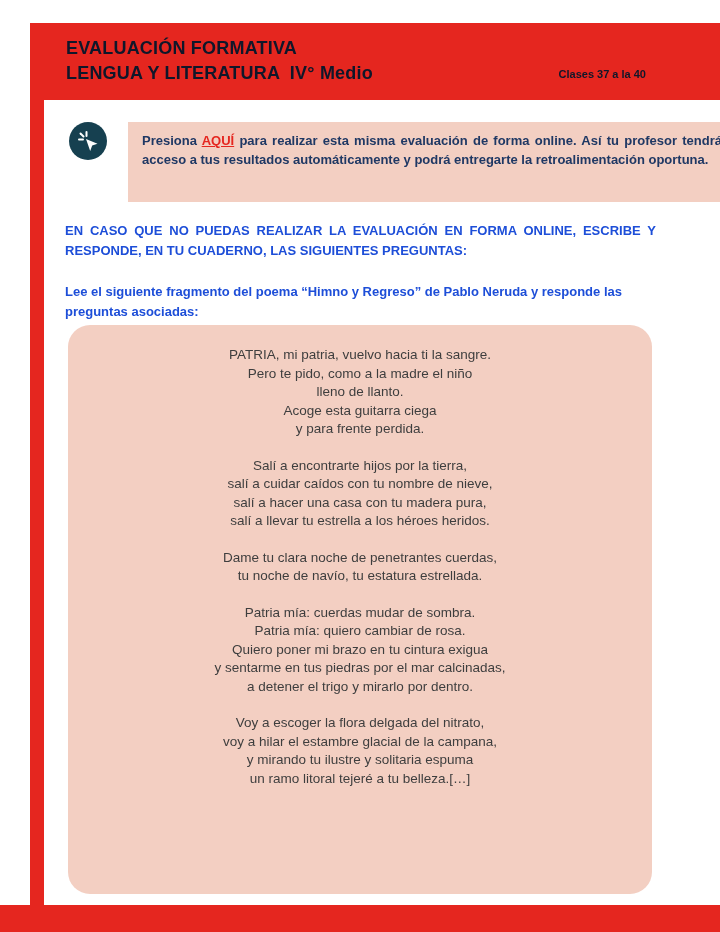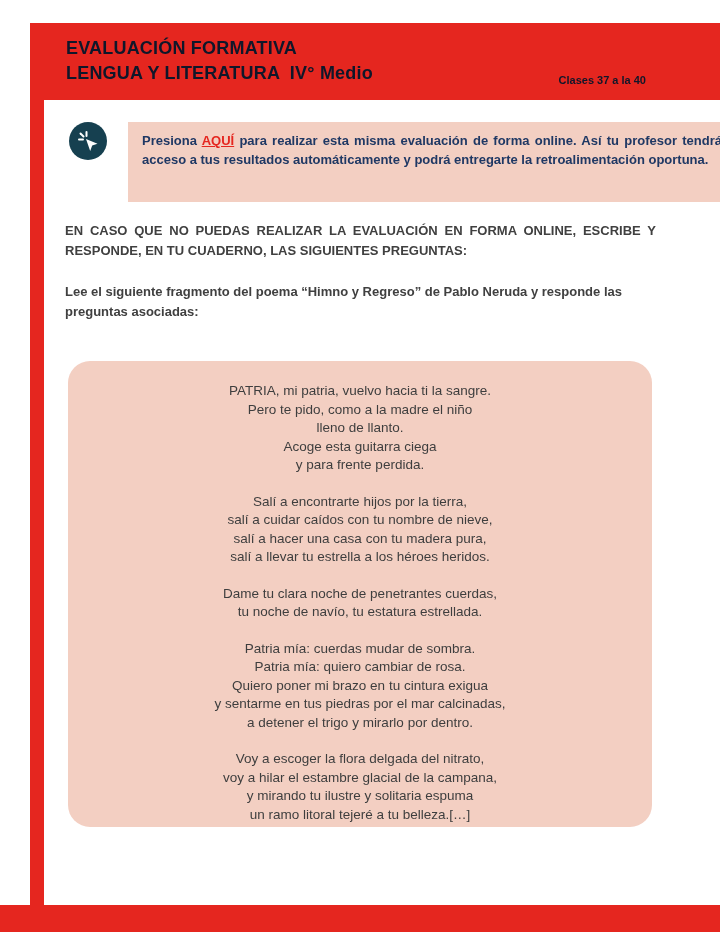--- a/index.html
+++ b/index.html
@@ -29,21 +29,21 @@
   .titles { position: absolute; left: 36px; top: 13px; }
   .title-line {
     font-weight: bold;
     font-size: 18px;
     line-height: 25px;
     letter-spacing: 0.2px;
     white-space: pre;
   }
   .classes {
     position: absolute;
-    right: 74px; bottom: 14px;
+    right: 74px; bottom: 20px;
     font-size: 11px;
     font-weight: bold;
   }
   .click-badge {
     position: absolute;
     left: 69px; top: 122px;
     width: 38px; height: 38px;
     border-radius: 50%;
     background: var(--icon-circle, #164050);
     display: flex;
@@ -70,33 +70,32 @@
     text-decoration: underline;
     font-weight: bold;
     cursor: pointer;
   }
   .para {
     position: absolute;
     left: 65px;
     width: 591px;
     font-size: 13px;
     font-weight: bold;
-    color: #404040;
+    color: #1d4ed8;
     line-height: 1.55;
   }
   .offline { top: 221px; text-align: justify; }
   .reading { top: 282px; }
   .poem-box {
     position: absolute;
     left: 68px; top: 325px;
-    width: 584px; height: 466px;
+    width: 584px; height: 569px;
     background: var(--poem-background, #f3cfc2);
     border-radius: 22px;
     padding-top: 21px;
-    margin-top: 36px;
   }
   .stanza { margin-bottom: 18px; }
   .poem-line {
     text-align: center;
     font-size: 13.5px;
     line-height: 18.5px;
     color: var(--poem-text, #3e3e3e);
   }
   .bottom-bar {
     position: absolute;

